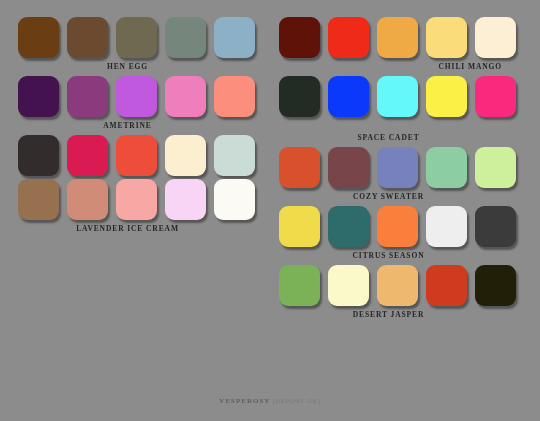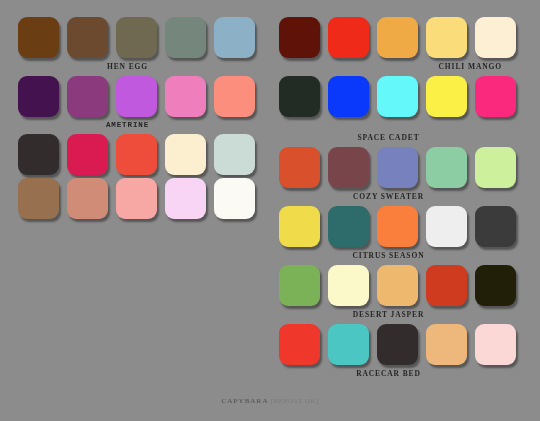--- a/index.html
+++ b/index.html
@@ -107,41 +107,42 @@
       </div>
 
       <div class="palette-group">
         <div class="swatch-row">
           <div class="swatch" style="background-color: rgb(68, 19, 79);"></div>
           <div class="swatch" style="background-color: rgb(140, 58, 126);"></div>
           <div class="swatch" style="background-color: rgb(192, 89, 221);"></div>
           <div class="swatch" style="background-color: rgb(239, 126, 188);"></div>
           <div class="swatch" style="background-color: rgb(251, 142, 124);"></div>
         </div>
-        <div class="palette-label" style="color: rgb(38, 38, 38); font-family: Liberation Mono, monospace;">AMETRINE</div>
+        <div class="palette-label" style="color: rgb(38, 38, 38);">AMETRINE</div>
       </div>
 
       <div class="palette-group">
         <div class="swatch-row">
           <div class="swatch" style="background-color: rgb(51, 44, 44);"></div>
           <div class="swatch" style="background-color: rgb(217, 27, 82);"></div>
           <div class="swatch" style="background-color: rgb(239, 77, 60);"></div>
           <div class="swatch" style="background-color: rgb(252, 239, 207);"></div>
           <div class="swatch" style="background-color: rgb(203, 220, 215);"></div>
         </div>
       </div>
 
       <div class="palette-group">
         <div class="swatch-row">
           <div class="swatch" style="background-color: rgb(150, 112, 79);"></div>
           <div class="swatch" style="background-color: rgb(208, 140, 119);"></div>
           <div class="swatch" style="background-color: rgb(248, 168, 164);"></div>
           <div class="swatch" style="background-color: rgb(248, 213, 244);"></div>
           <div class="swatch" style="background-color: rgb(251, 250, 244);"></div>
         </div>
+        <div class="palette-label" style="color: rgb(38, 38, 38);">LAVENDER ICE CREAM</div>
       </div>
 
 
     </div>
 
     <div class="palette-column">
 
       <div class="palette-group">
         <div class="swatch-row">
           <div class="swatch" style="background-color: rgb(94, 18, 8);"></div>
@@ -190,32 +191,22 @@
         <div class="swatch-row">
           <div class="swatch" style="background-color: rgb(124, 178, 87);"></div>
           <div class="swatch" style="background-color: rgb(251, 248, 201);"></div>
           <div class="swatch" style="background-color: rgb(238, 184, 110);"></div>
           <div class="swatch" style="background-color: rgb(207, 59, 31);"></div>
           <div class="swatch" style="background-color: rgb(34, 31, 8);"></div>
         </div>
         <div class="palette-label" style="color: rgb(38, 38, 38);">DESERT JASPER</div>
       </div>
 
-      <div class="palette-group">
-        <div class="swatch-row">
-          <div class="swatch" style="background-color: rgb(239, 55, 43);"></div>
-          <div class="swatch" style="background-color: rgb(75, 198, 194);"></div>
-          <div class="swatch" style="background-color: rgb(51, 44, 44);"></div>
-          <div class="swatch" style="background-color: rgb(238, 184, 124);"></div>
-          <div class="swatch" style="background-color: rgb(251, 216, 213);"></div>
-        </div>
-        <div class="palette-label" style="color: rgb(38, 38, 38);">RACECAR BED</div>
-      </div>
 
     </div>
 
   </div>
 
   <div id="footer">
-    <span id="footer-text"><span class="credit-name">CAPYBARA</span> <span class="credit-note">[REPOST OK]</span></span>
+    <span id="footer-text"><span class="credit-name">VESPEROSY</span> <span class="credit-note">[REPOST OK]</span></span>
   </div>
 
 </div>
 
 </body></html>

